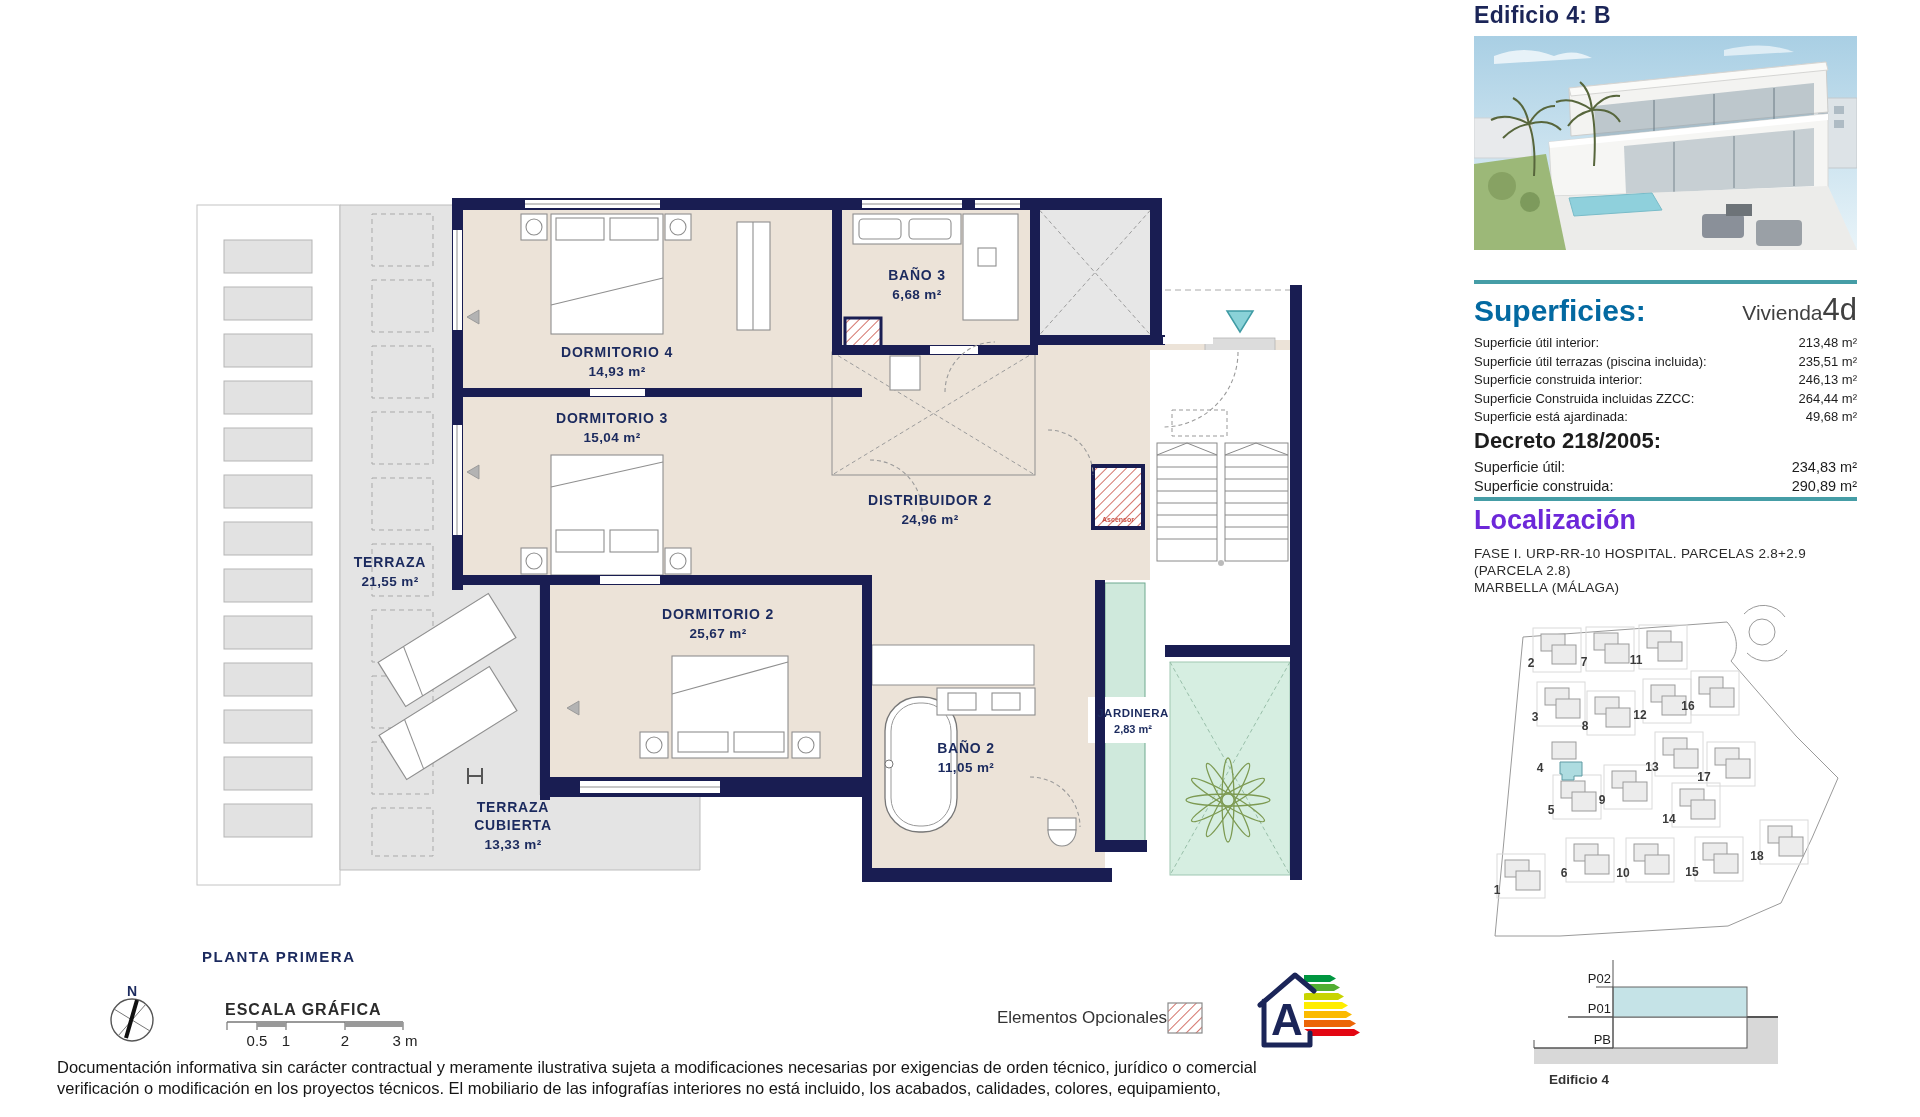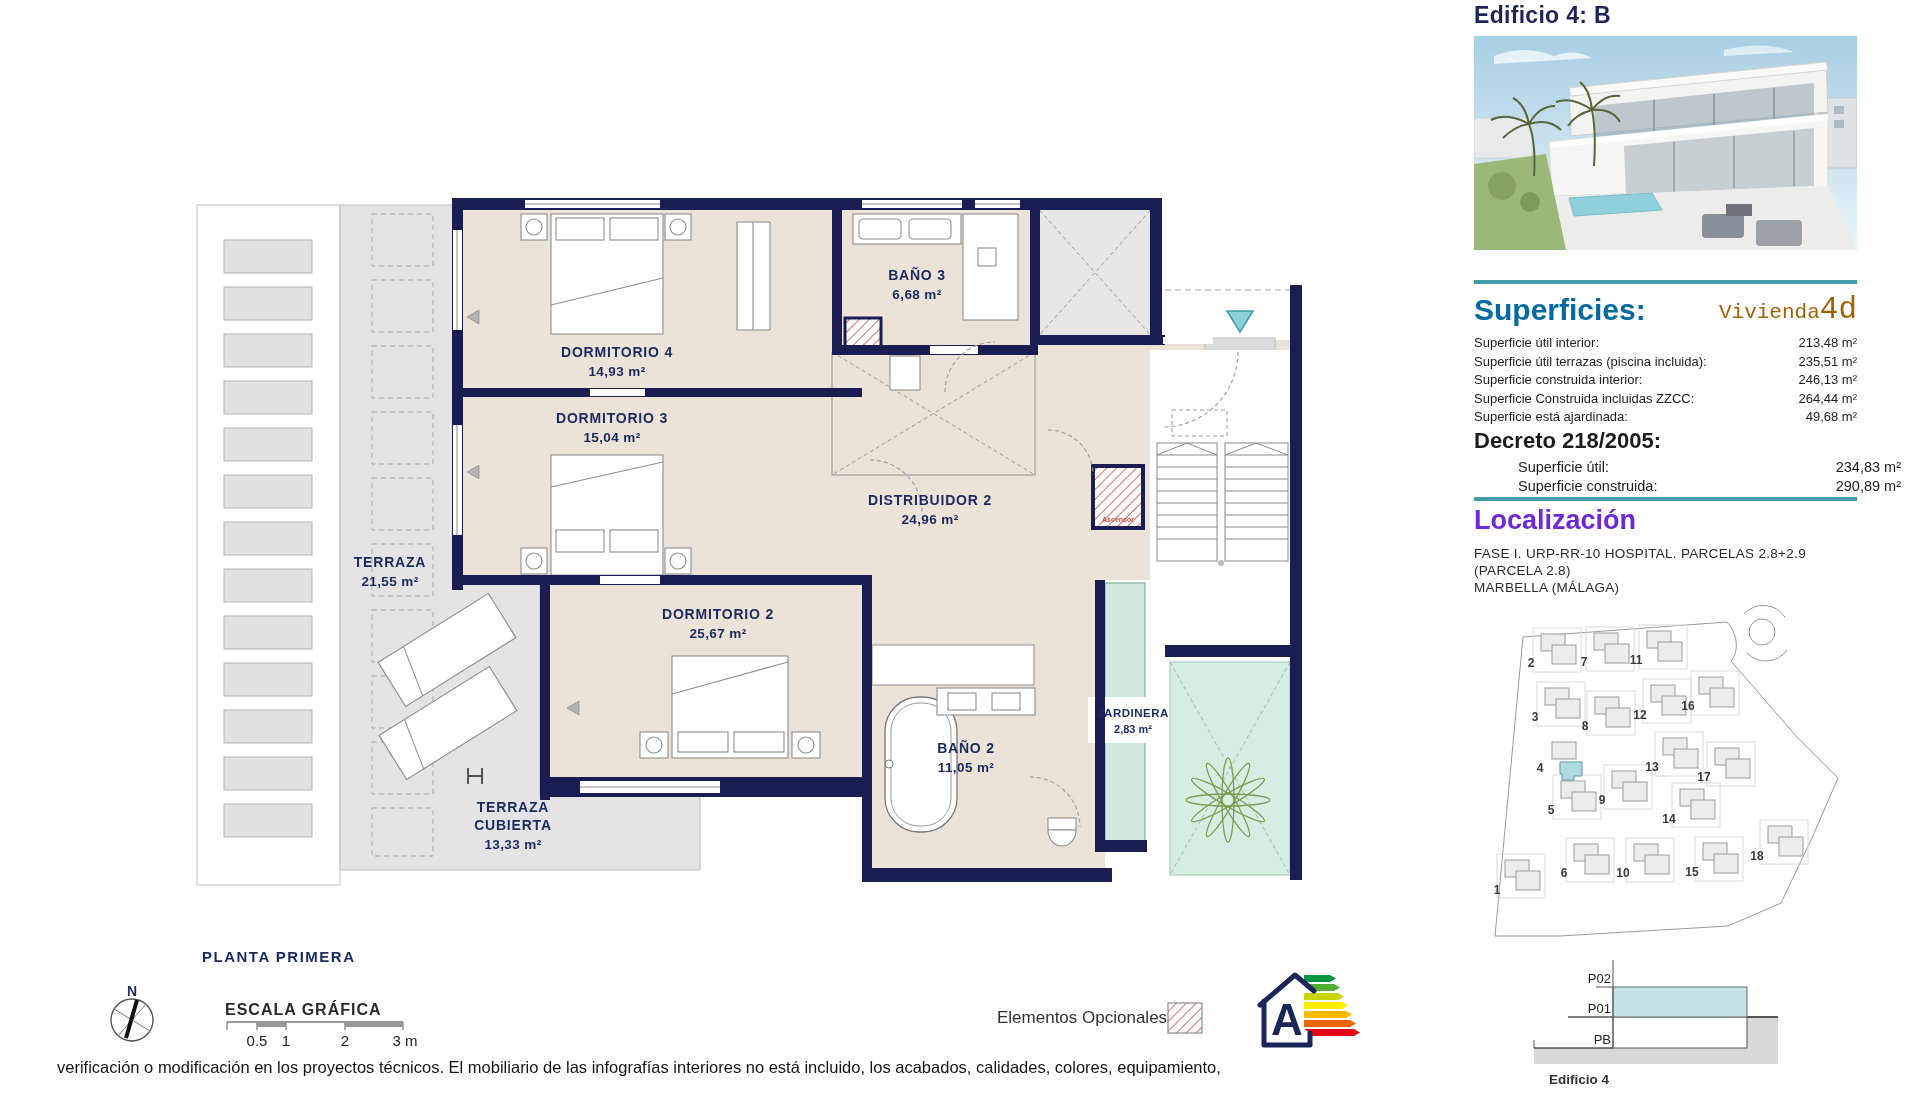--- a/index.html
+++ b/index.html
@@ -5,27 +5,27 @@
   html,body{margin:0;padding:0;background:#ffffff;}
   body{width:1920px;height:1117px;position:relative;overflow:hidden;
        font-family:"Liberation Sans","DejaVu Sans",sans-serif;color:#1f1f1f;}
   .abs{position:absolute;}
   
   .bldg-title{left:1474px;top:2px;font-size:23px;font-weight:700;color:#1b2558;letter-spacing:.3px;}
   .hero{left:1474px;top:36px;width:383px;height:214px;overflow:hidden;}
   .rule{height:4px;background:#459da6;width:383px;left:1474px;}
   .sup-head-row{left:1474px;top:292px;width:383px;display:flex;align-items:flex-end;justify-content:space-between;}
   .sup-title{font-size:30px;font-weight:700;color:#0369a1;}
-  .viv{color:#a16207;font-weight:400;font-family:Liberation Mono, monospace;}
+  .viv{color:#404040;font-weight:400;}
   .viv .pre{font-size:21px;}
   .viv .big{font-size:31px;}
   .sup-rows{left:1474px;top:334px;width:383px;font-size:13px;line-height:18.5px;color:#1d1d1d;}
   .sup-rows .r{display:flex;justify-content:space-between;}
   .dec-title{left:1474px;top:428px;font-size:22px;font-weight:700;color:#1d1d1d;}
-  .dec-rows{left:1474px;top:458px;width:383px;font-size:14.5px;line-height:18.5px;color:#1d1d1d;margin-left:44px;}
+  .dec-rows{left:1474px;top:458px;width:383px;font-size:14.5px;line-height:18.5px;color:#1d1d1d;}
   .dec-rows .r{display:flex;justify-content:space-between;}
   .loc-title{left:1474px;top:505px;font-size:27px;font-weight:700;color:#6d28d9;}
   .loc-lines{left:1474px;top:545px;width:383px;font-size:13.5px;line-height:17px;color:#2a2a2a;letter-spacing:.3px;}
   .elev-caption{left:1549px;top:1072px;font-size:13.5px;font-weight:600;color:#333;}
   
   .escala-title{left:225px;top:1001px;font-size:16px;font-weight:600;color:#2b2b2b;letter-spacing:1px;}
   .elementos{left:997px;top:1008px;font-size:17px;color:#333;}
   .planta{left:202px;top:948px;font-size:15px;font-weight:700;color:#1b2a5e;letter-spacing:1.5px;}
   .disclaimer{left:57px;top:1057px;width:1400px;font-size:16.5px;line-height:21px;color:#151515;}
   
@@ -363,20 +363,21 @@
     <polygon points="52,39 90,39 96,42.5 90,46 52,46" fill="#ffed00"></polygon>
     <polygon points="52,48 94,48 100,51.5 94,55 52,55" fill="#fbba00"></polygon>
     <polygon points="52,57 98,57 104,60.5 98,64 52,64" fill="#ec6608"></polygon>
     <polygon points="52,66 102,66 108,69.5 102,73 52,73" fill="#e30613"></polygon>
   </g>
   <path d="M8,42 L43,12 L62,28 M12,38 L12,82 L58,82 L58,70" fill="#ffffff" stroke="#1b2558" stroke-width="5" stroke-linecap="round" stroke-linejoin="round"></path>
   <text x="35" y="72" style="font-size:44px;font-weight:700;fill:#1b2558;text-anchor:middle;">A</text>
 </svg>
 
 <div class="abs disclaimer">
+  <div>Documentación informativa sin carácter contractual y meramente ilustrativa sujeta a modificaciones necesarias por exigencias de orden técnico, jurídico o comercial</div>
   <div>verificación o modificación en los proyectos técnicos. El mobiliario de las infografías interiores no está incluido, los acabados, calidades, colores, equipamiento,</div>
 </div>
 
 <div class="abs bldg-title">Edificio 4: B</div>
 
 <div class="abs hero">
   <svg width="383" height="214" viewBox="0 0 383 214">
     <defs>
       <linearGradient id="sky" x1="0" y1="0" x2="0" y2="1">
         <stop offset="0" stop-color="#a9cfe4"></stop>

